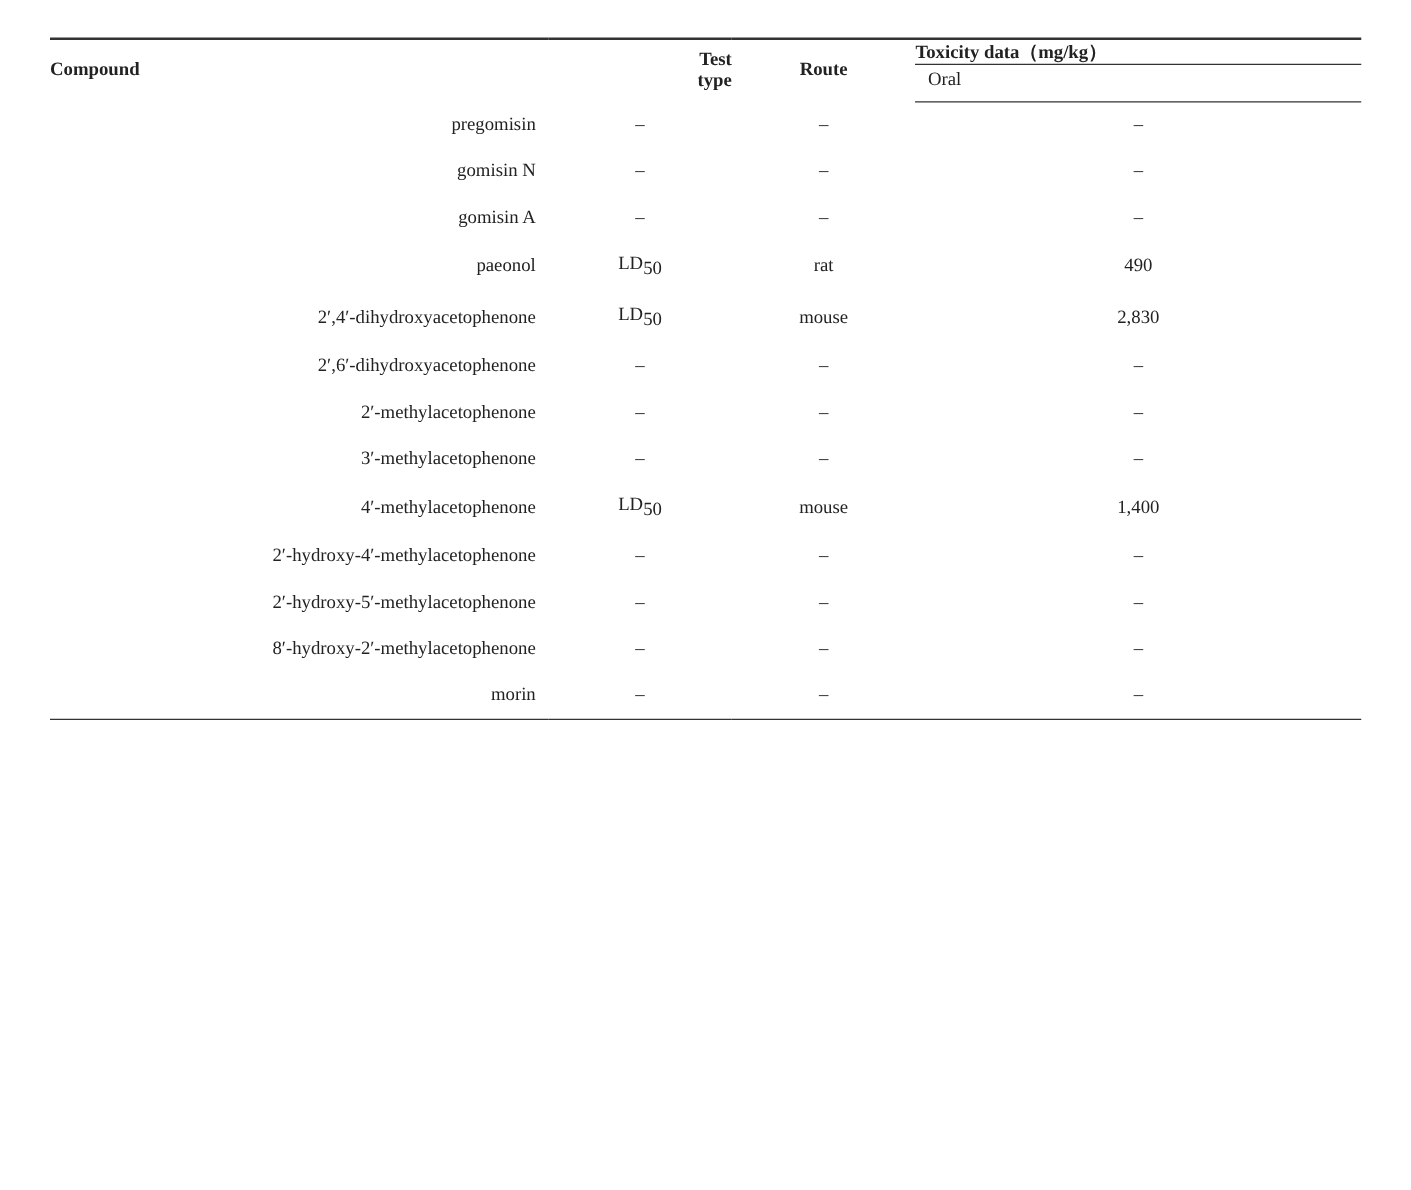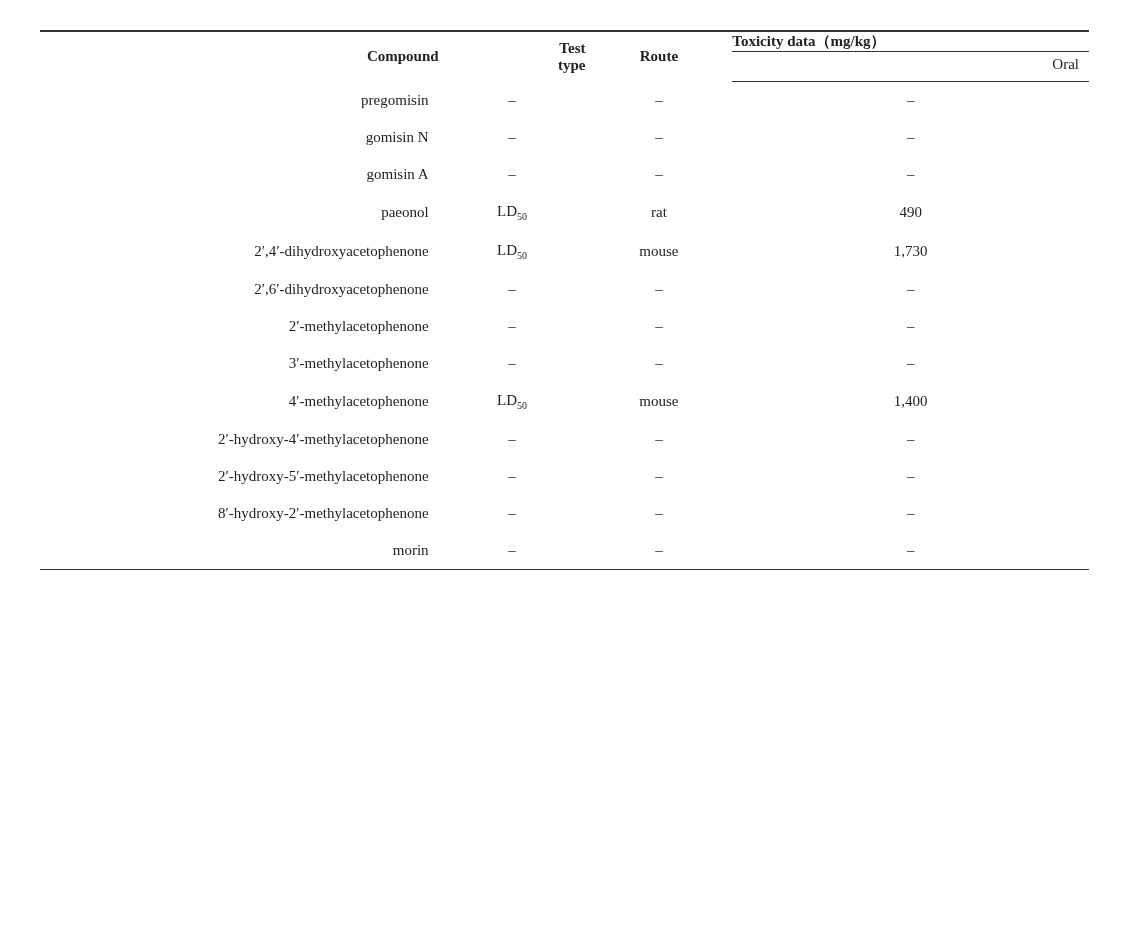--- a/index.html
+++ b/index.html
@@ -23,28 +23,28 @@
     }
 
     table {
       width: 100%;
       border-collapse: collapse;
       font-family: "Times New Roman", Times, serif;
     }
 
     thead tr.sub-header th {
       font-weight: normal;
-      text-align: right;
+      text-align: left;
       padding: 4px 10px 8px 10px;
       font-size: 15px;
       border-bottom: 1.5px solid #333;
     }
 
     thead .compound-header {
-      text-align: right;
+      text-align: left;
       width: 38%;
     }
 
     thead .test-type-header {
       text-align: right;
       width: 14%;
     }
 
     thead .route-header {
       text-align: center;
@@ -75,21 +75,21 @@
 
     tbody tr td:not(:first-child) {
       text-align: center;
     }
 
     tbody tr:last-child td {
       border-bottom: 1.5px solid #333;
     }
 
     sub {
-      font-size: 10px;
+      font-size: 15px;
     }
 
     .header-group-row th {
       border-top: 2.5px solid #333;
     }
 
     .toxicity-group-cell {
       border-bottom: 1px solid #333;
     }
   </style>
@@ -131,21 +131,21 @@
         <tr>
           <td>paeonol</td>
           <td>LD<sub>50</sub></td>
           <td>rat</td>
           <td>490</td>
         </tr>
         <tr>
           <td>2′,4′-dihydroxyacetophenone</td>
           <td>LD<sub>50</sub></td>
           <td>mouse</td>
-          <td>1,730</td>
+          <td>2,830</td>
         </tr>
         <tr>
           <td>2′,6′-dihydroxyacetophenone</td>
           <td>–</td>
           <td>–</td>
           <td>–</td>
         </tr>
         <tr>
           <td>2′-methylacetophenone</td>
           <td>–</td>

